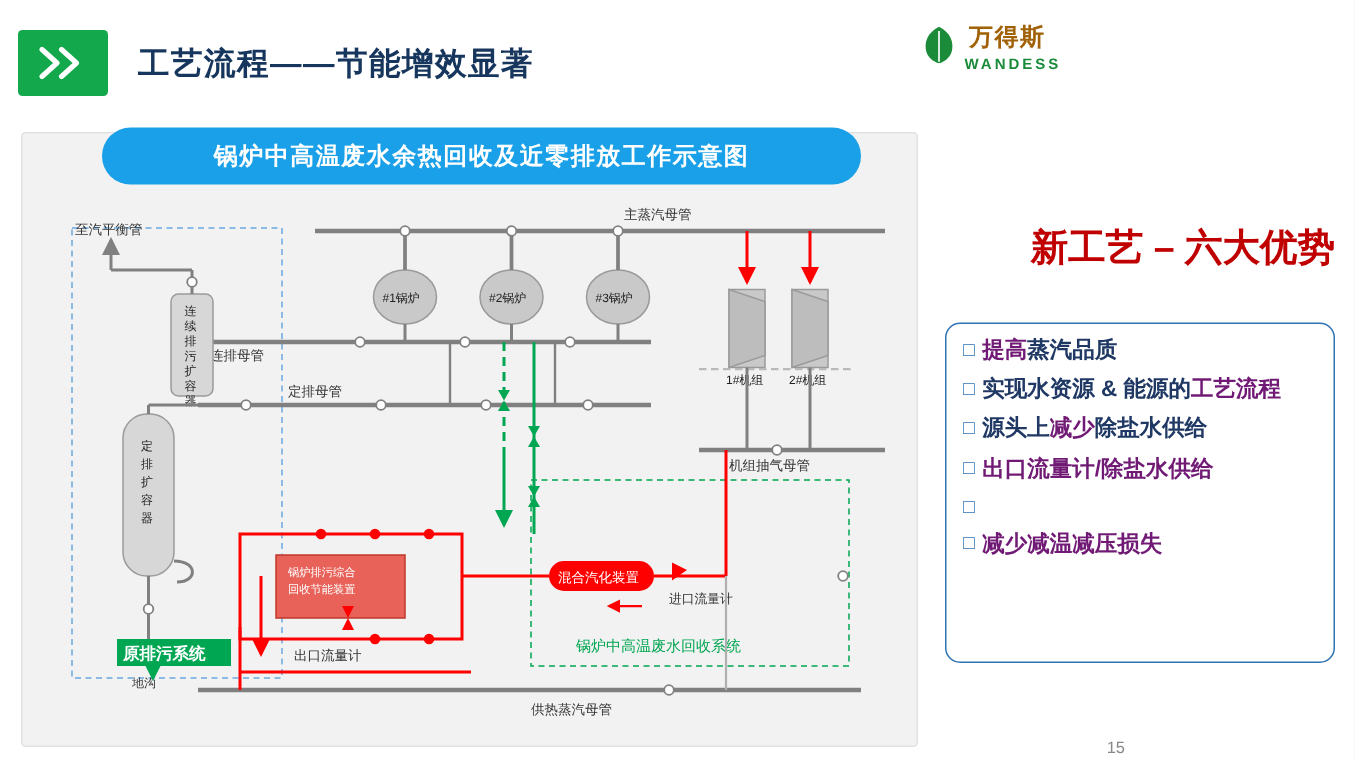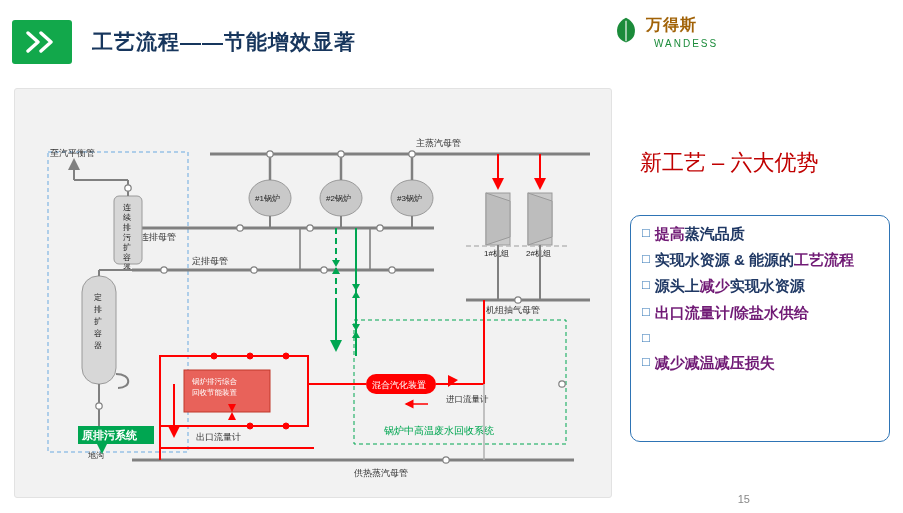--- a/index.html
+++ b/index.html
@@ -28,41 +28,41 @@
     position:absolute;right:14px;top:14px;width:140px;height:46px;
   }
   .logo-mark{
     position:absolute;left:0;top:2px;width:28px;height:28px;
   }
   .logo-cn{
     position:absolute;left:34px;top:1px;font-size:16px;font-weight:bold;color:#a16207;
     letter-spacing:1px;
   }
   .logo-en{
-    position:absolute;left:42px;top:24px;font-size:10px;color:#1b8b3a;letter-spacing:2px;
+    position:absolute;left:31px;top:24px;font-size:10px;color:#1b8b3a;letter-spacing:2px;font-weight:bold;
   }
 
   
   .diagram-panel{
     position:absolute;left:14px;top:88px;width:596px;height:408px;
     background:#f2f2f2;border:1px solid #e2e2e2;border-radius:3px;
   }
   .diag-title{
     position:absolute;left:68px;top:85px;width:506px;height:38px;
     background:#1aa0e8;border-radius:19px;
     color:#fff;font-size:16px;font-weight:bold;
     display:flex;align-items:center;justify-content:center;letter-spacing:1px;
   }
 
   svg.dia{position:absolute;left:14px;top:88px;}
 
   
   .adv-title{
     position:absolute;left:640px;top:148px;width:250px;
-    font-size:22px;font-weight:normal;color:#c00000;text-align:left;
+    font-size:25px;font-weight:bold;color:#c00000;text-align:right;
   }
   .adv-box{
     position:absolute;left:630px;top:215px;width:258px;height:225px;
     border:1.5px solid #2e74b5;border-radius:10px;background:#fff;
   }
   .adv-list{
     position:absolute;left:642px;top:224px;width:246px;
   }
   .adv-item{
     display:flex;align-items:flex-start;margin-bottom:7px;
@@ -96,20 +96,21 @@
   <div class="logo">
     <svg class="logo-mark" viewBox="0 0 30 30">
       <path d="M15 2 C7 6 4 13 6 20 C8 26 14 28 15 28 C16 28 22 26 24 20 C26 13 23 6 15 2 Z" fill="#1b8b3a"></path>
       <path d="M15 5 L15 27" stroke="#ffffff" stroke-width="1.2" fill="none"></path>
     </svg>
     <div class="logo-cn">万得斯</div>
     <div class="logo-en">WANDESS</div>
   </div>
 
   <div class="diagram-panel"></div>
+  <div class="diag-title">锅炉中高温废水余热回收及近零排放工作示意图</div>
 
   <svg class="dia" width="596" height="408" viewBox="0 0 596 408">
     <defs>
       <marker id="ar-red" markerWidth="7" markerHeight="7" refX="5" refY="3" orient="auto">
         <path d="M0,0 L6,3 L0,6 z" fill="#ff0000"></path>
       </marker>
       <marker id="ar-green" markerWidth="7" markerHeight="7" refX="5" refY="3" orient="auto">
         <path d="M0,0 L6,3 L0,6 z" fill="#00a651"></path>
       </marker>
       <marker id="ar-gray" markerWidth="7" markerHeight="7" refX="5" refY="3" orient="auto">
@@ -268,21 +269,21 @@
       <div class="adv-item">
         <span class="adv-bullet">□</span>
         <span class="adv-text"><span class="hl">提高</span><span>蒸汽品质</span></span>
       </div>
       <div class="adv-item">
         <span class="adv-bullet">□</span>
         <span class="adv-text"><span>实现水资源 &amp; 能源的</span><span class="hl">工艺流程</span></span>
       </div>
       <div class="adv-item">
         <span class="adv-bullet">□</span>
-        <span class="adv-text"><span>源头上</span><span class="hl">减少</span><span>实现水资源</span></span>
+        <span class="adv-text"><span>源头上</span><span class="hl">减少</span><span>除盐水供给</span></span>
       </div>
       <div class="adv-item">
         <span class="adv-bullet">□</span>
         <span class="adv-text"><span class="hl">出口流量计/除盐水供给</span></span>
       </div>
       <div class="adv-item">
         <span class="adv-bullet">□</span>
       </div>
       <div class="adv-item">
         <span class="adv-bullet">□</span>

